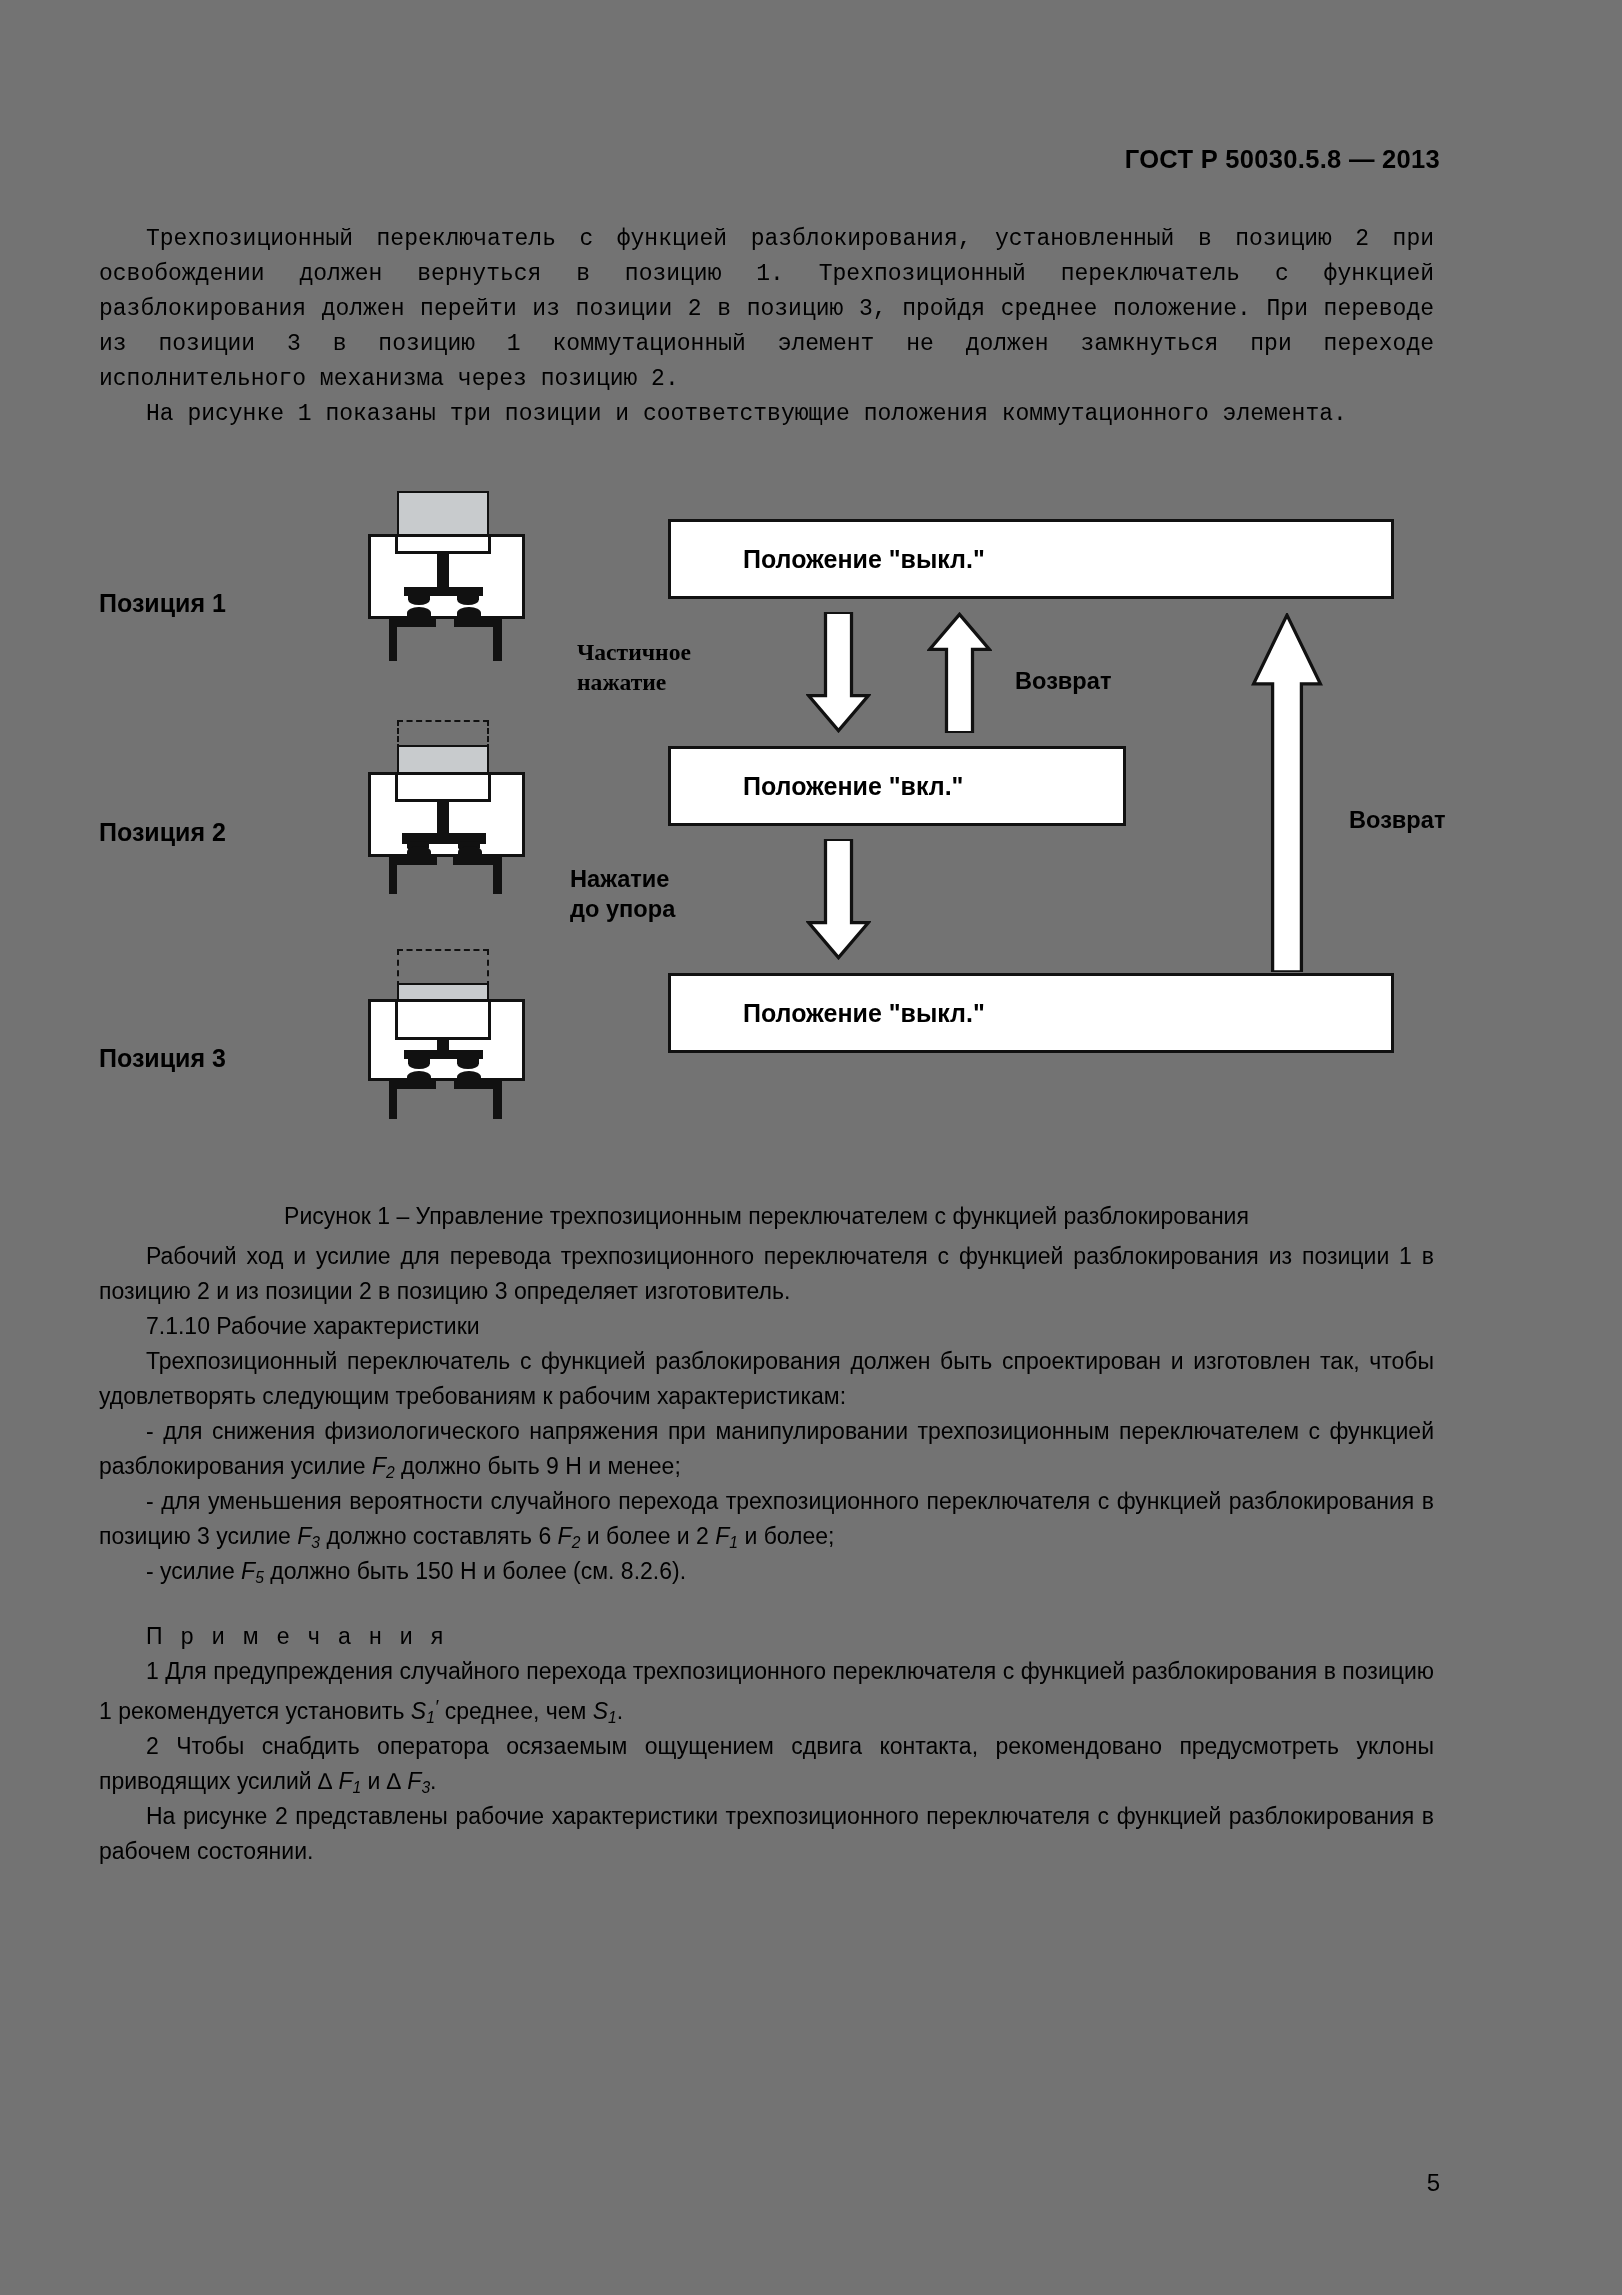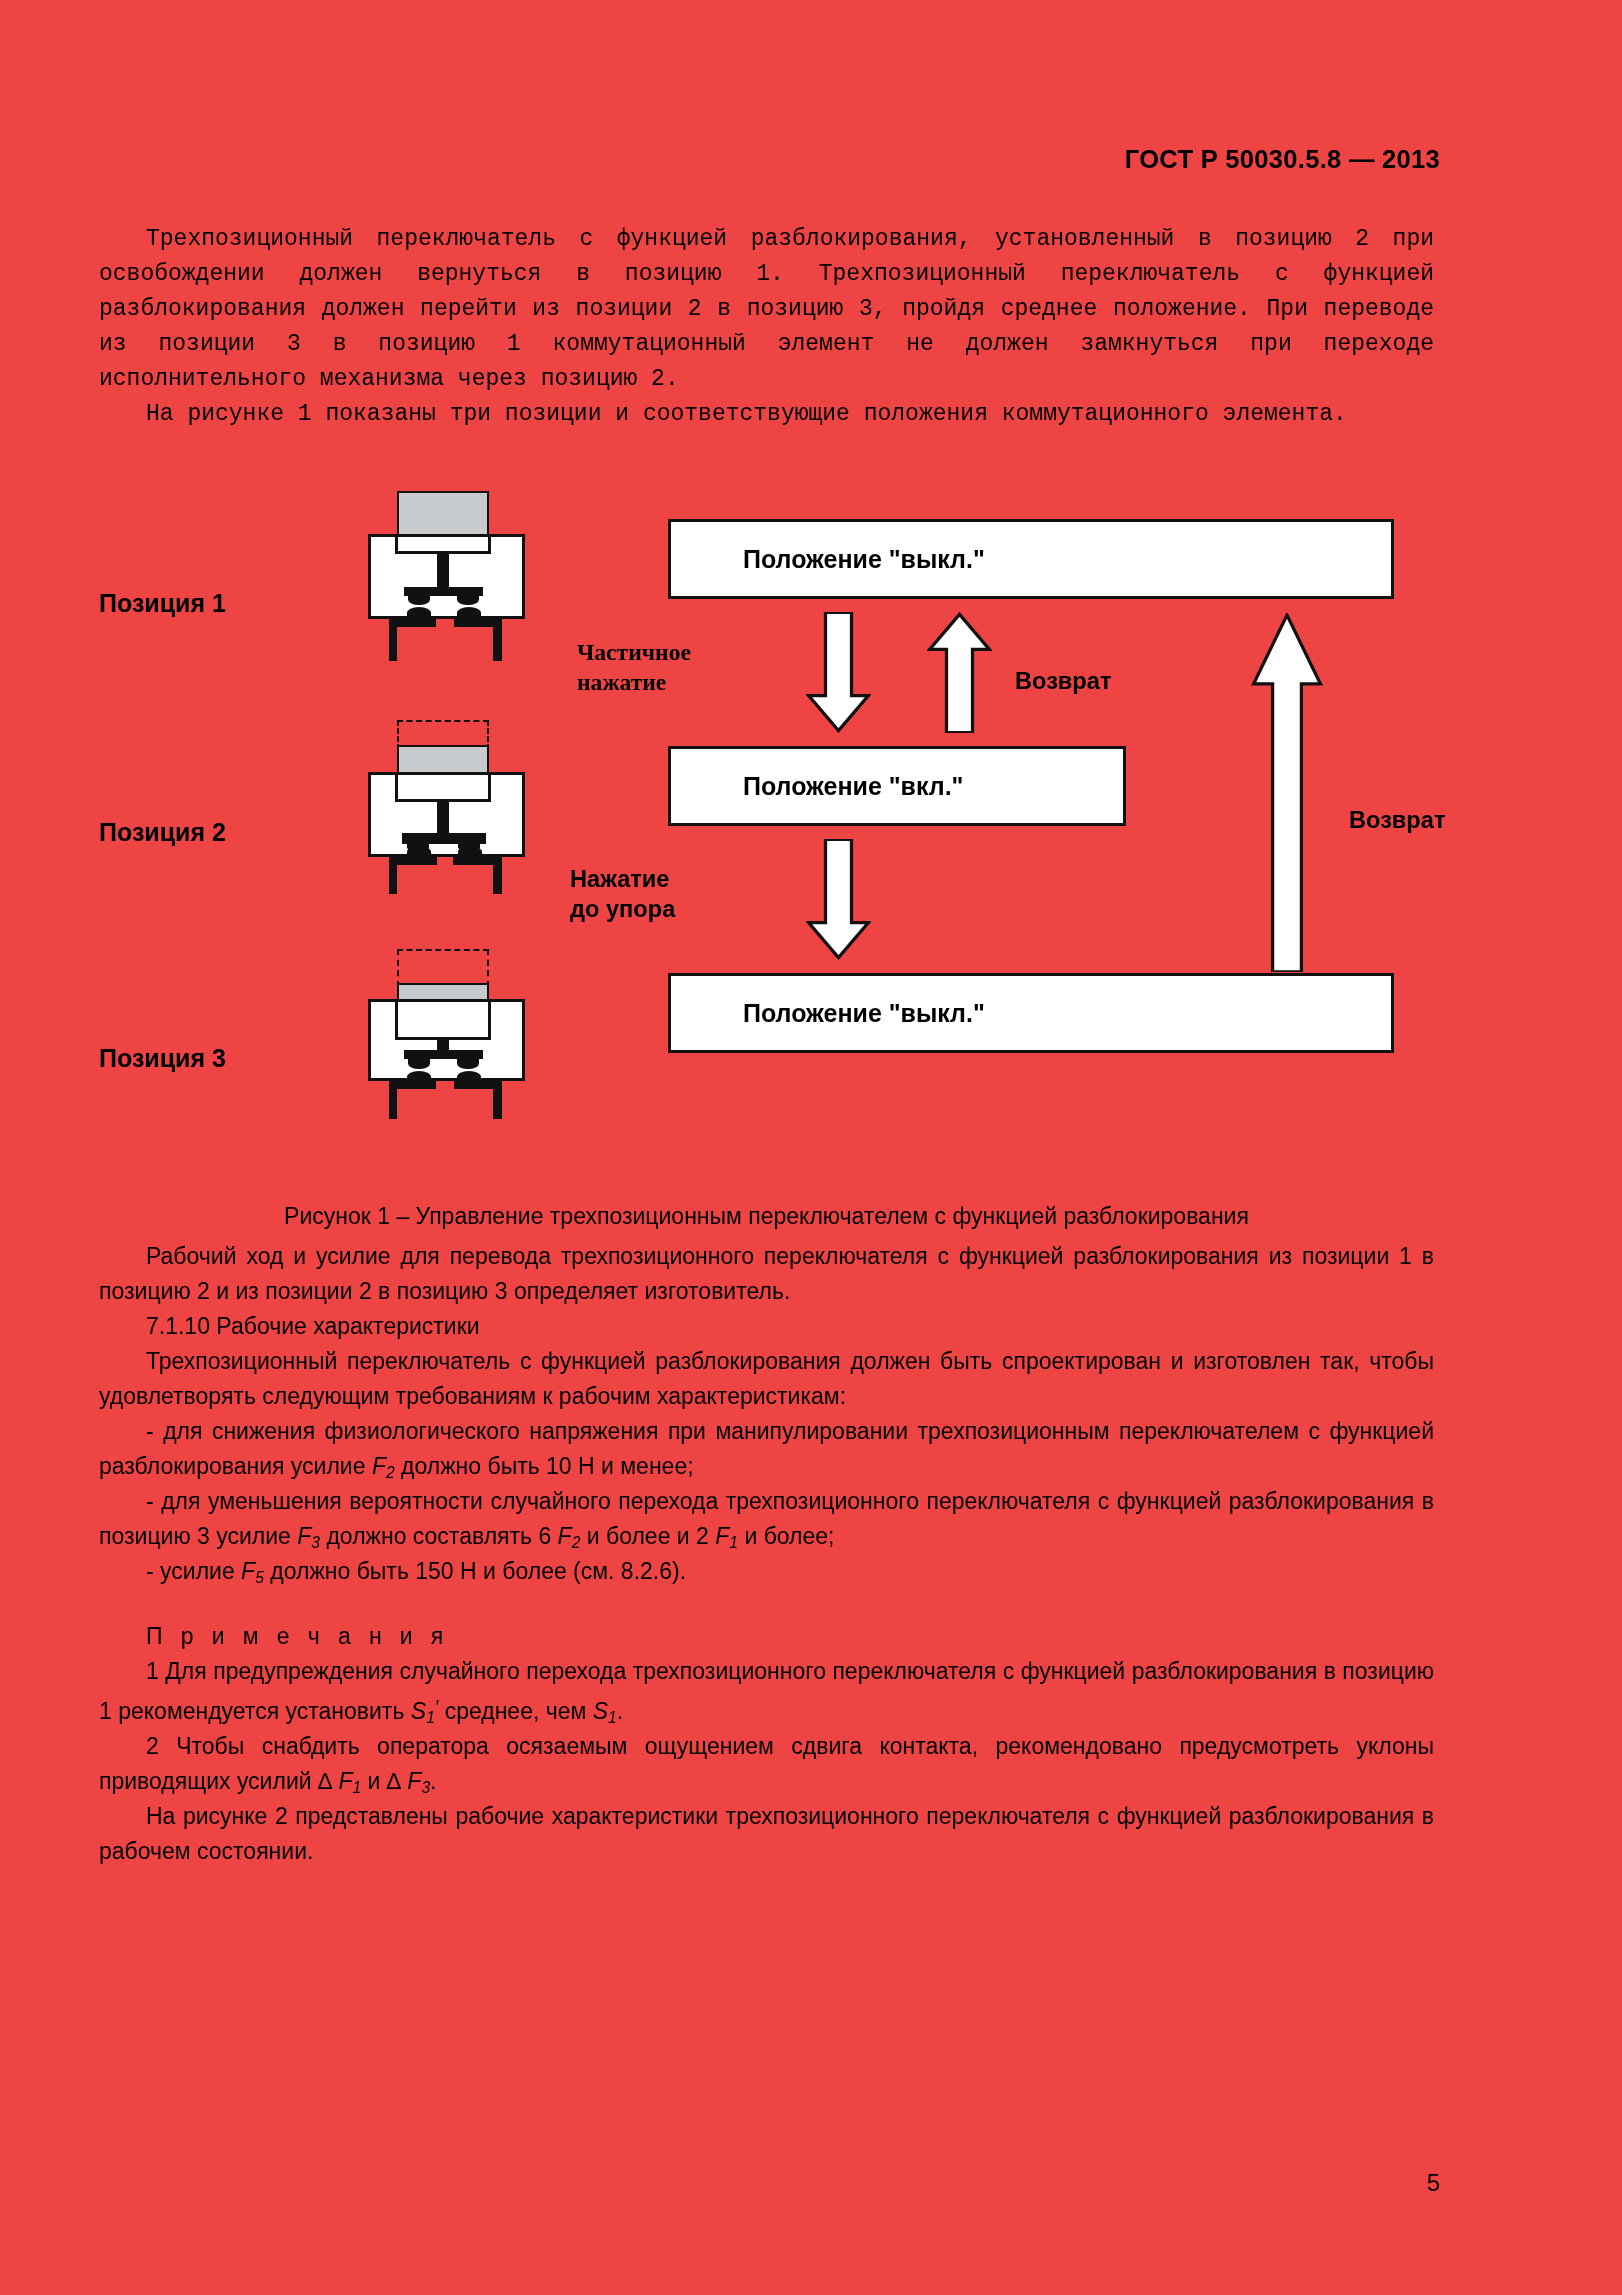--- a/index.html
+++ b/index.html
@@ -9,21 +9,21 @@
     background: #ffffff;
   }
   body {
     font-family: "Liberation Sans", sans-serif;
     color: #000000;
   }
   .page {
     position: relative;
     width: 1623px;
     height: 2295px;
-    background: #ef4444;
+    background: #737373;
     box-sizing: border-box;
     overflow: hidden;
   }
 
   
   .header {
     position: absolute;
     top: 145px;
     right: 183px;
     font-size: 25.5px;
@@ -293,21 +293,21 @@
 
   <div class="textcol" style="top:1239px;">
 
     <p class="body ind">Рабочий ход и усилие для перевода трехпозиционного переключателя с функцией разблокирования из позиции 1 в позицию 2 и из позиции 2 в позицию 3 определяет изготовитель.</p>
 
     <p class="body ind nojust">7.1.10 Рабочие характеристики</p>
 
     <p class="body ind">Трехпозиционный переключатель с функцией разблокирования должен быть спроектирован и изготовлен так, чтобы удовлетворять следующим требованиям к рабочим характеристикам:</p>
 
     <p class="body ind">
-      <span>- для снижения физиологического напряжения при манипулировании трехпозиционным переключателем с функцией разблокирования усилие </span><span class="ital nb"><span>F</span><sub>2</sub></span><span> должно быть 10 Н и менее;</span>
+      <span>- для снижения физиологического напряжения при манипулировании трехпозиционным переключателем с функцией разблокирования усилие </span><span class="ital nb"><span>F</span><sub>2</sub></span><span> должно быть 9 Н и менее;</span>
     </p>
 
     <p class="body ind">
       <span>- для уменьшения вероятности случайного перехода трехпозиционного переключателя с функцией разблокирования в позицию 3 усилие </span><span class="ital nb"><span>F</span><sub>3</sub></span><span> должно составлять 6 </span><span class="ital nb"><span>F</span><sub>2</sub></span><span> и более и 2 </span><span class="ital nb"><span>F</span><sub>1</sub></span><span> и более;</span>
     </p>
 
     <p class="body ind nojust">
       <span>- усилие </span><span class="ital nb"><span>F</span><sub>5</sub></span><span> должно быть 150 Н и более (см. 8.2.6).</span>
     </p>
 

